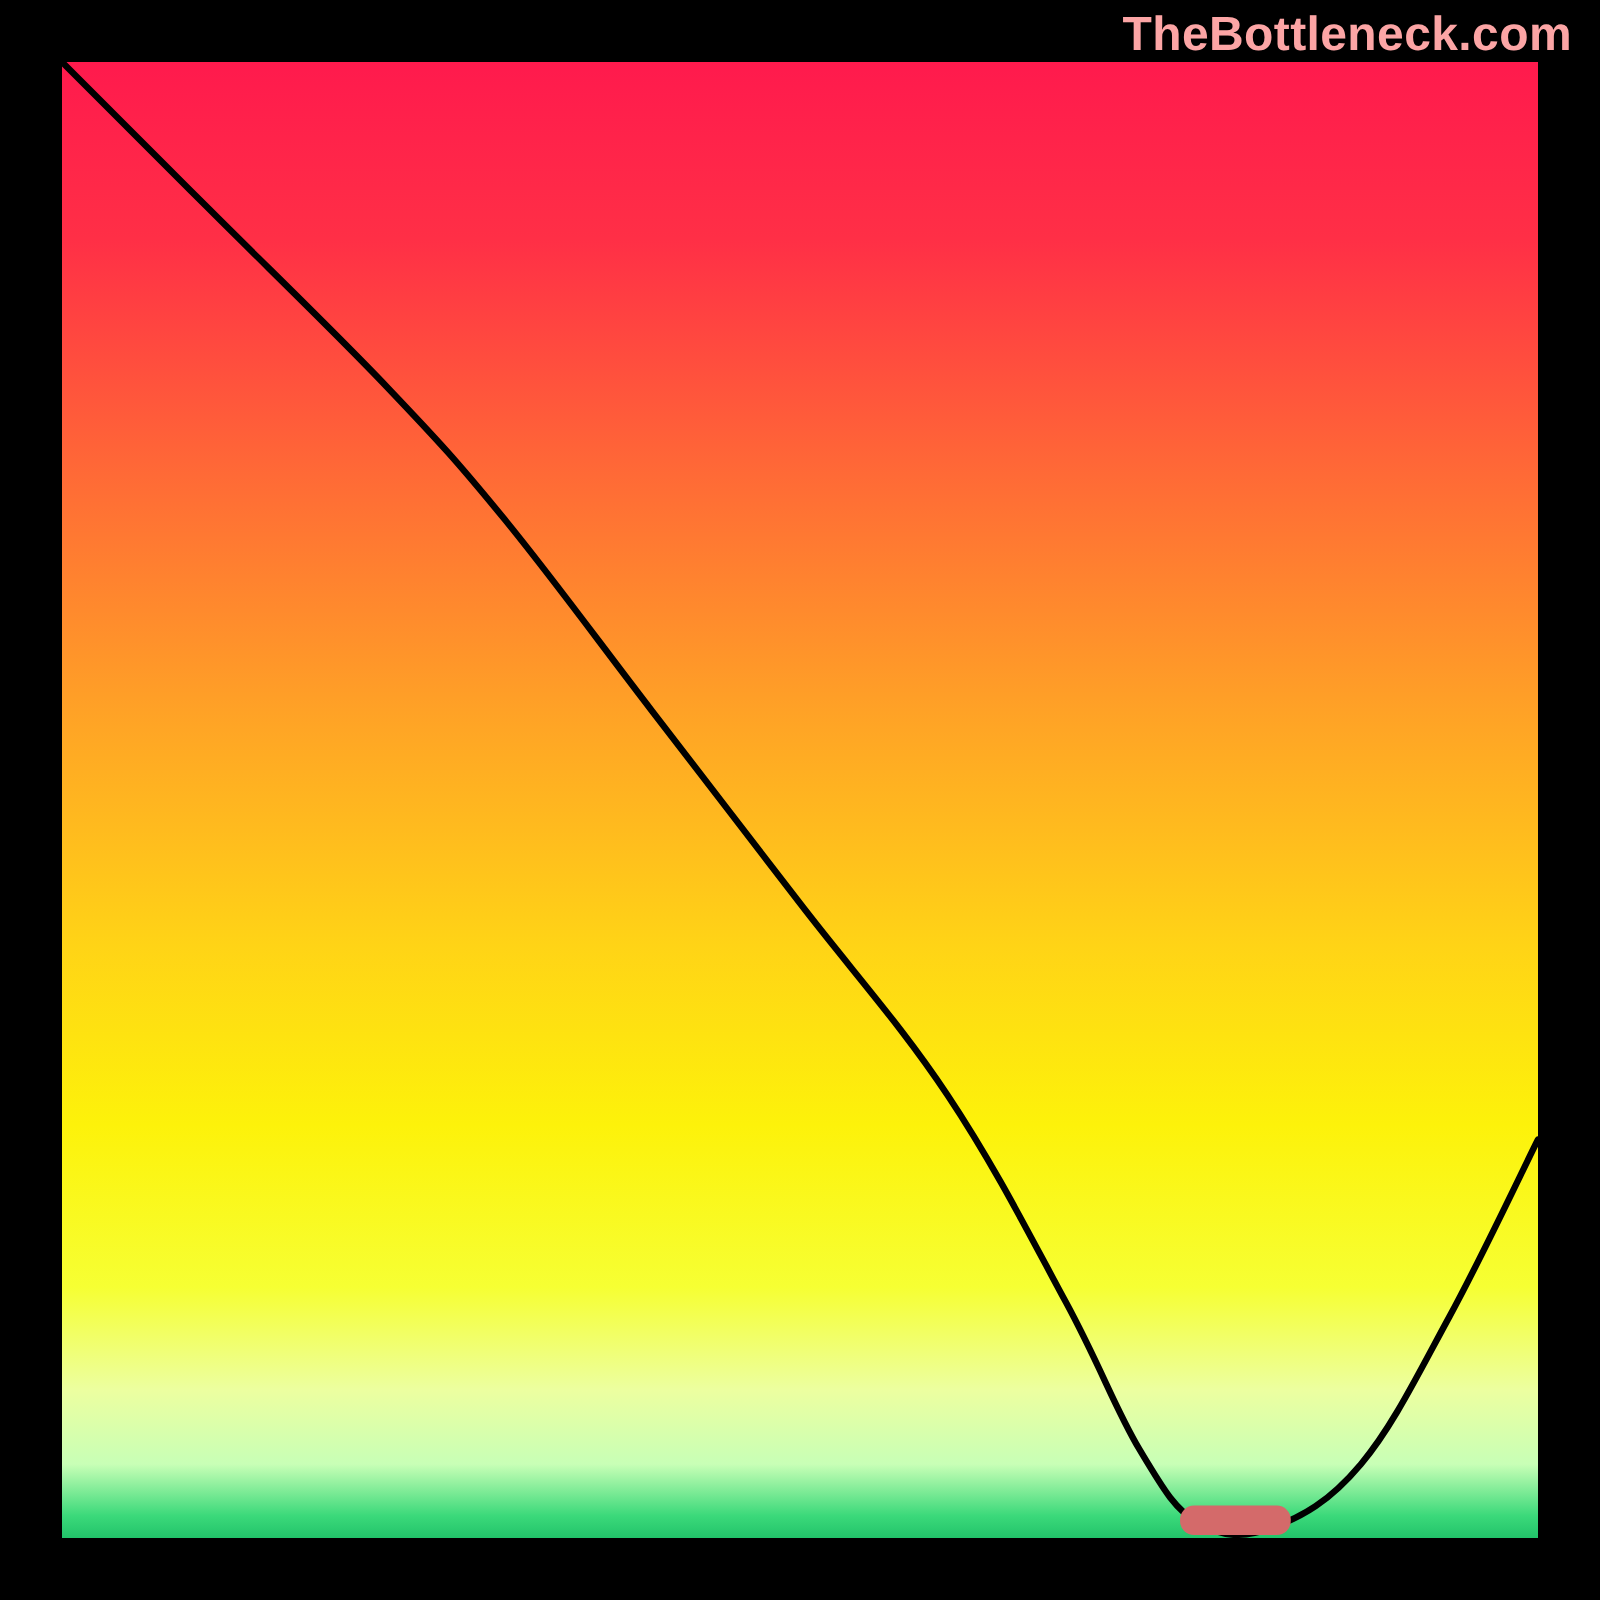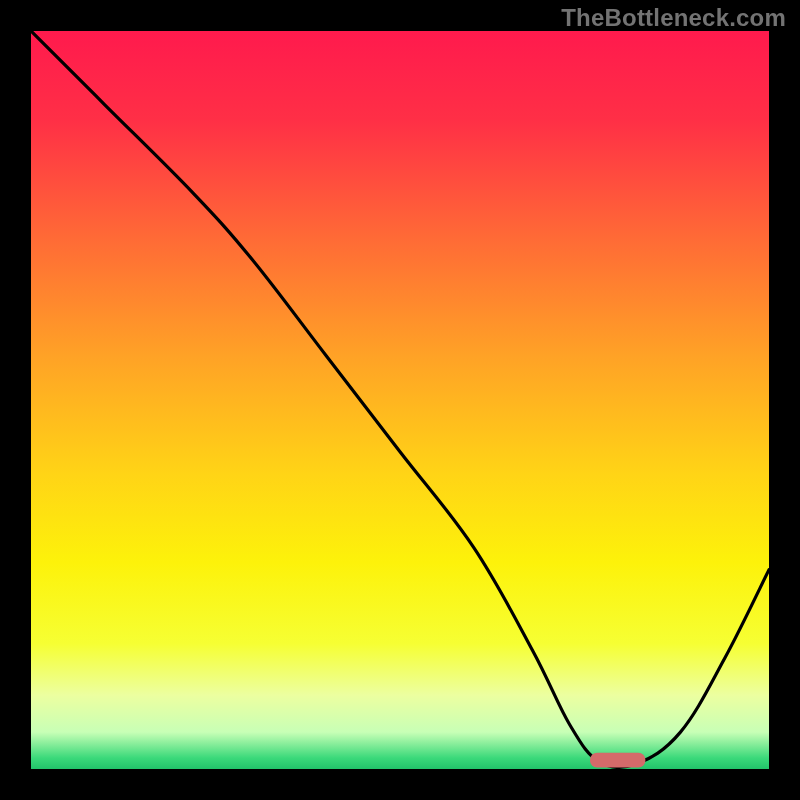--- a/index.html
+++ b/index.html
@@ -18,21 +18,21 @@
     height: 800px;
     background: #000;
   }
   .watermark {
     position: absolute;
     top: 4px;
     right: 14px;
     font-family: Arial, Helvetica, sans-serif;
     font-size: 24px;
     font-weight: 600;
-    color: #737373;
+    color: #fca5a5;
     letter-spacing: 0.2px;
   }
   svg.plot {
     position: absolute;
     left: 31px;
     top: 31px;
     width: 738px;
     height: 738px;
     display: block;
   }

